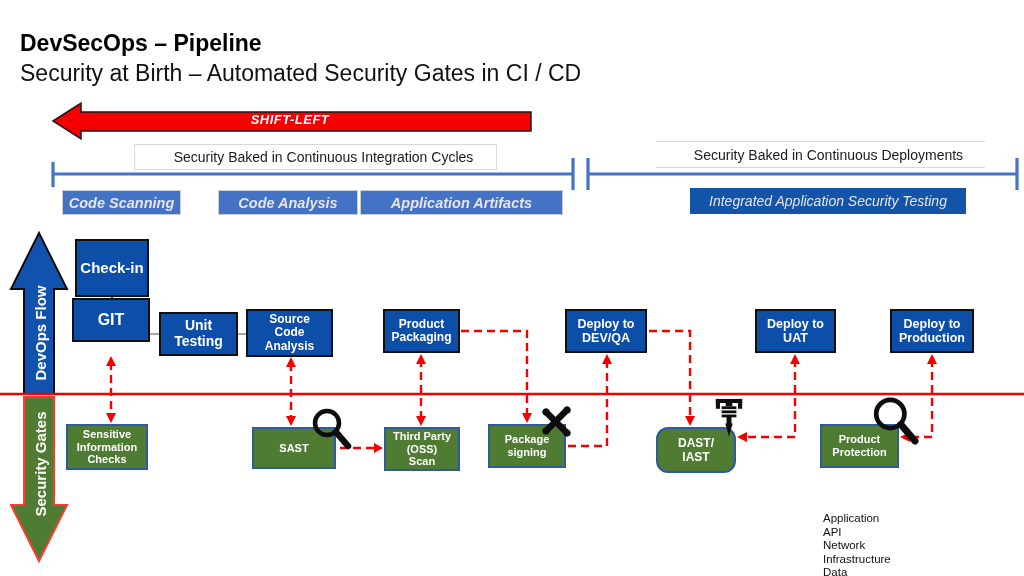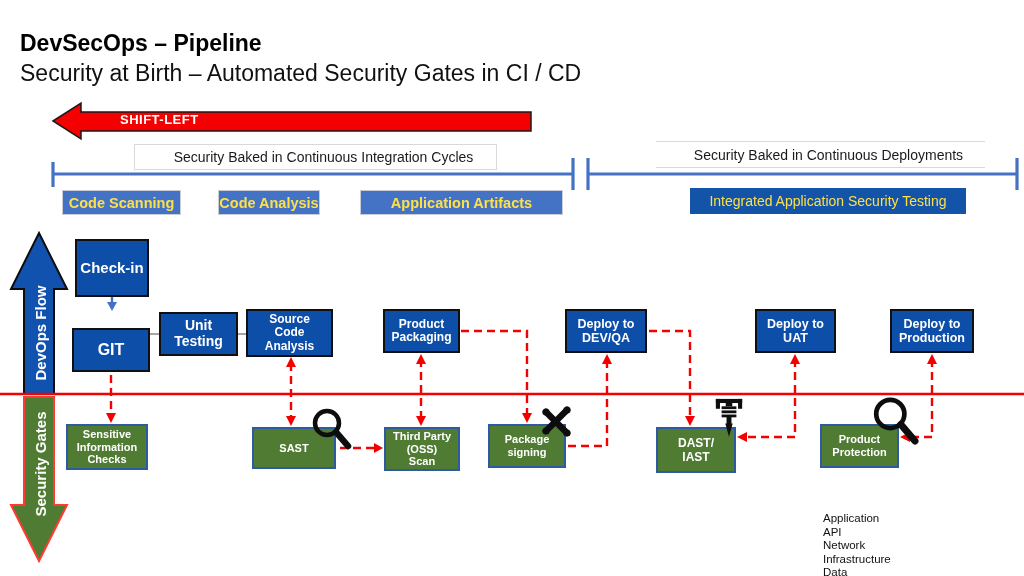--- a/index.html
+++ b/index.html
@@ -14,61 +14,61 @@
   }
   *{box-sizing:border-box;margin:0;padding:0;}
   body{background:#ffffff;font-family:"Liberation Sans",sans-serif;}
   #stage{position:relative;width:1024px;height:576px;background:#fff;overflow:hidden;}
   #overlay{position:absolute;left:0;top:0;width:1024px;height:576px;z-index:1;}
 
   .abs{position:absolute;}
   .title{left:20px;top:30px;font-size:23px;font-weight:bold;color:#000;z-index:2;}
   .subtitle{left:20px;top:60px;font-size:23px;font-weight:normal;color:#111;z-index:2;}
 
-  .shift-label{left:120px;top:112px;width:340px;text-align:left;font-size:13px;
-    font-weight:bold;color:#fff;letter-spacing:.5px;z-index:2;}
+  .shift-label{left:120px;top:112px;width:340px;text-align:center;font-size:13px;
+    font-weight:bold;color:#fff;letter-spacing:.5px;z-index:2;font-style:italic;}
 
   .caption{font-size:14px;color:#1a1a1a;text-align:center;background:#fff;z-index:2;
     display:flex;align-items:center;justify-content:center;padding-left:16px;}
   .caption.ci{left:134px;top:144px;width:363px;height:26px;border:1px solid #d9d9d9;}
   .caption.cd{left:656px;top:141px;width:329px;height:27px;
     border-top:1px solid #d9d9d9;border-bottom:1px solid #d9d9d9;}
 
-  .lbl{background:var(--label-blue);border:1px solid #c9cdd6;color:#fde047;font-weight:bold;
-    font-size:14.5px;display:flex;align-items:center;justify-content:center;z-index:2;}
+  .lbl{background:var(--label-blue);border:1px solid #c9cdd6;color:#e5e5e5;font-weight:bold;
+    font-size:14.5px;display:flex;align-items:center;justify-content:center;z-index:2;font-style:italic;}
   .lbl.l1{left:62px;top:190px;width:119px;height:25px;}
-  .lbl.l2{left:218px;top:190px;width:102px;height:25px;}
+  .lbl.l2{left:218px;top:190px;width:140px;height:25px;}
   .lbl.l3{left:360px;top:190px;width:203px;height:25px;}
   .lbl.integrated{left:690px;top:188px;width:276px;height:26px;background:var(--integrated-blue);
     border:none;font-weight:normal;font-size:14px;}
 
   .flow-label{color:#fff;font-weight:bold;font-size:15px;white-space:nowrap;z-index:2;
     transform:translate(-50%,-50%) rotate(-90deg);}
 
   .bbox{background:var(--deep-blue);border:2px solid #101010;color:#fff;font-weight:bold;
     text-align:center;display:flex;align-items:center;justify-content:center;
     white-space:pre-line;line-height:1.12;z-index:2;}
   .gbox{background:var(--gate-green);border:2px solid var(--gate-border);color:#fff;
     font-weight:bold;text-align:center;display:flex;align-items:center;justify-content:center;
     white-space:pre-line;line-height:1.18;font-size:11px;z-index:2;}
 
   .checkin{left:75px;top:239px;width:74px;height:58px;font-size:15px;}
-  .git{left:72px;top:328px;width:78px;height:44px;font-size:16px;}
+  .git{left:72px;top:298px;width:78px;height:44px;font-size:16px;}
   .unit{left:159px;top:312px;width:79px;height:44px;font-size:14px;}
   .sca{left:246px;top:309px;width:87px;height:48px;font-size:12px;}
   .pp{left:383px;top:309px;width:77px;height:44px;font-size:12px;}
   .devqa{left:565px;top:309px;width:82px;height:44px;font-size:12.5px;}
   .uat{left:755px;top:309px;width:81px;height:44px;font-size:12.5px;}
   .prod{left:890px;top:309px;width:84px;height:44px;font-size:12.5px;}
 
   .sic{left:66px;top:424px;width:82px;height:46px;}
   .sast{left:252px;top:427px;width:84px;height:42px;}
   .tp{left:384px;top:427px;width:76px;height:44px;}
   .ps{left:488px;top:424px;width:78px;height:44px;}
-  .dast{left:656px;top:427px;width:80px;height:46px;font-size:12px;}
+  .dast{left:656px;top:427px;width:80px;height:46px;font-size:12px;border-radius:12px;}
   .rt{left:820px;top:424px;width:79px;height:44px;}
 
   .icon{z-index:3;}
   .scope{left:823px;top:472px;font-size:11.5px;color:#111;line-height:13.5px;z-index:2;margin-top:40px;}
 </style>
 </head>
 <body>
 
 <div id="stage">
 

